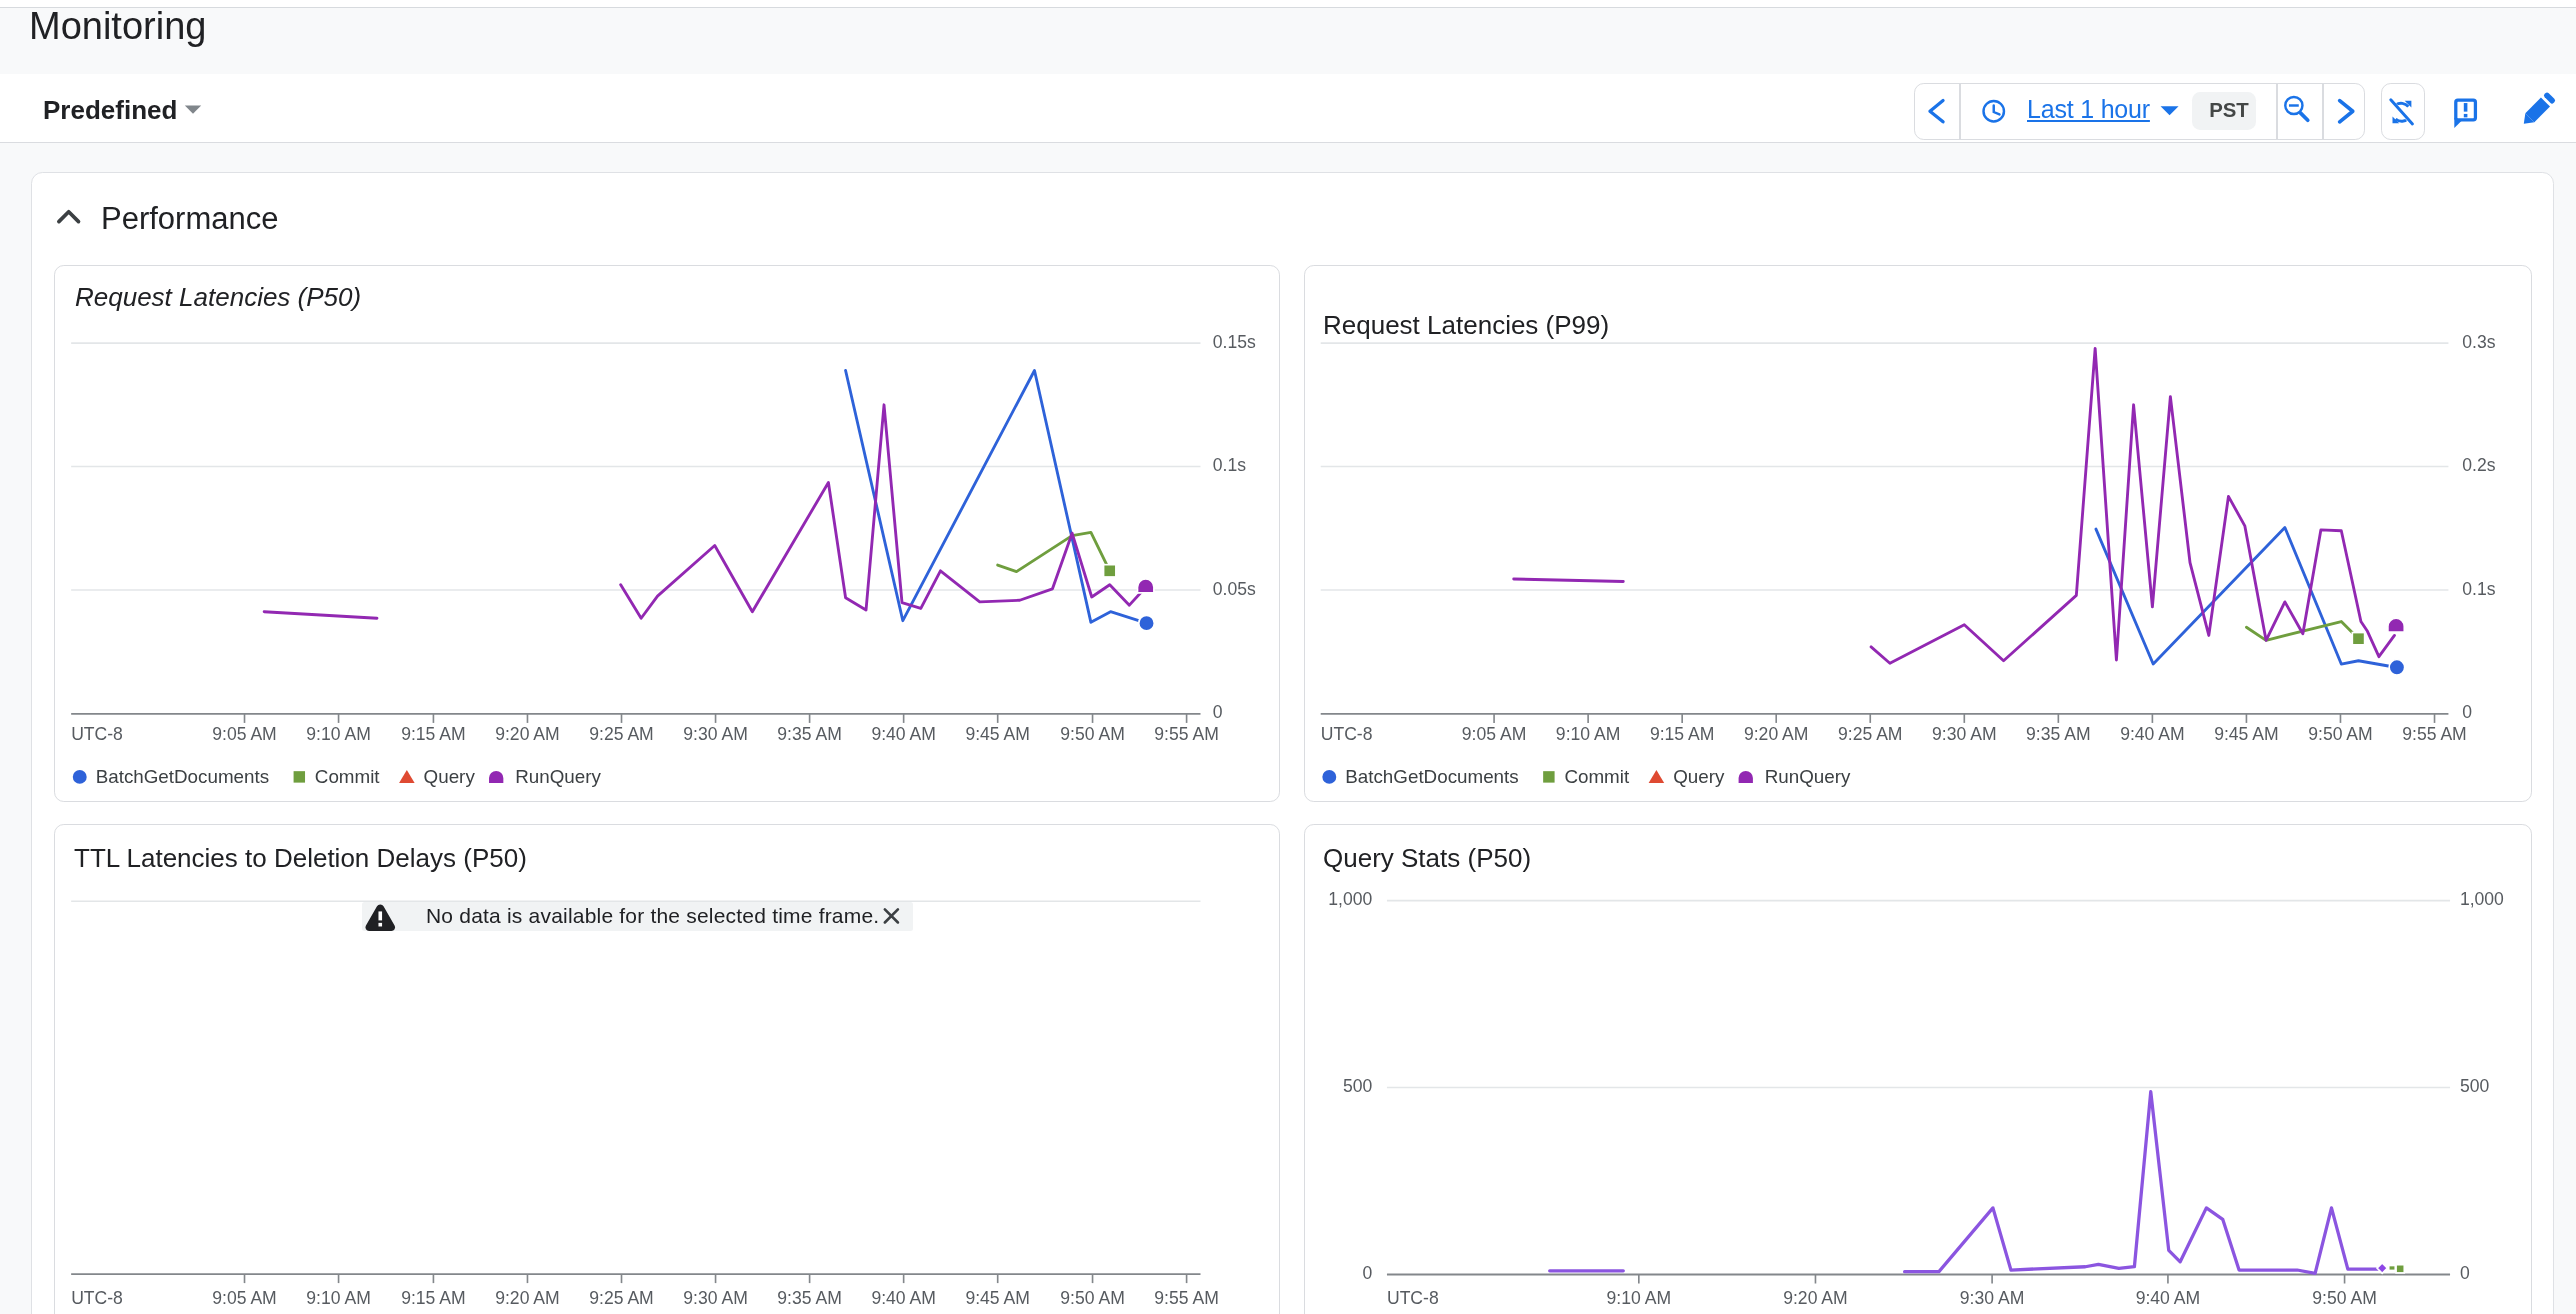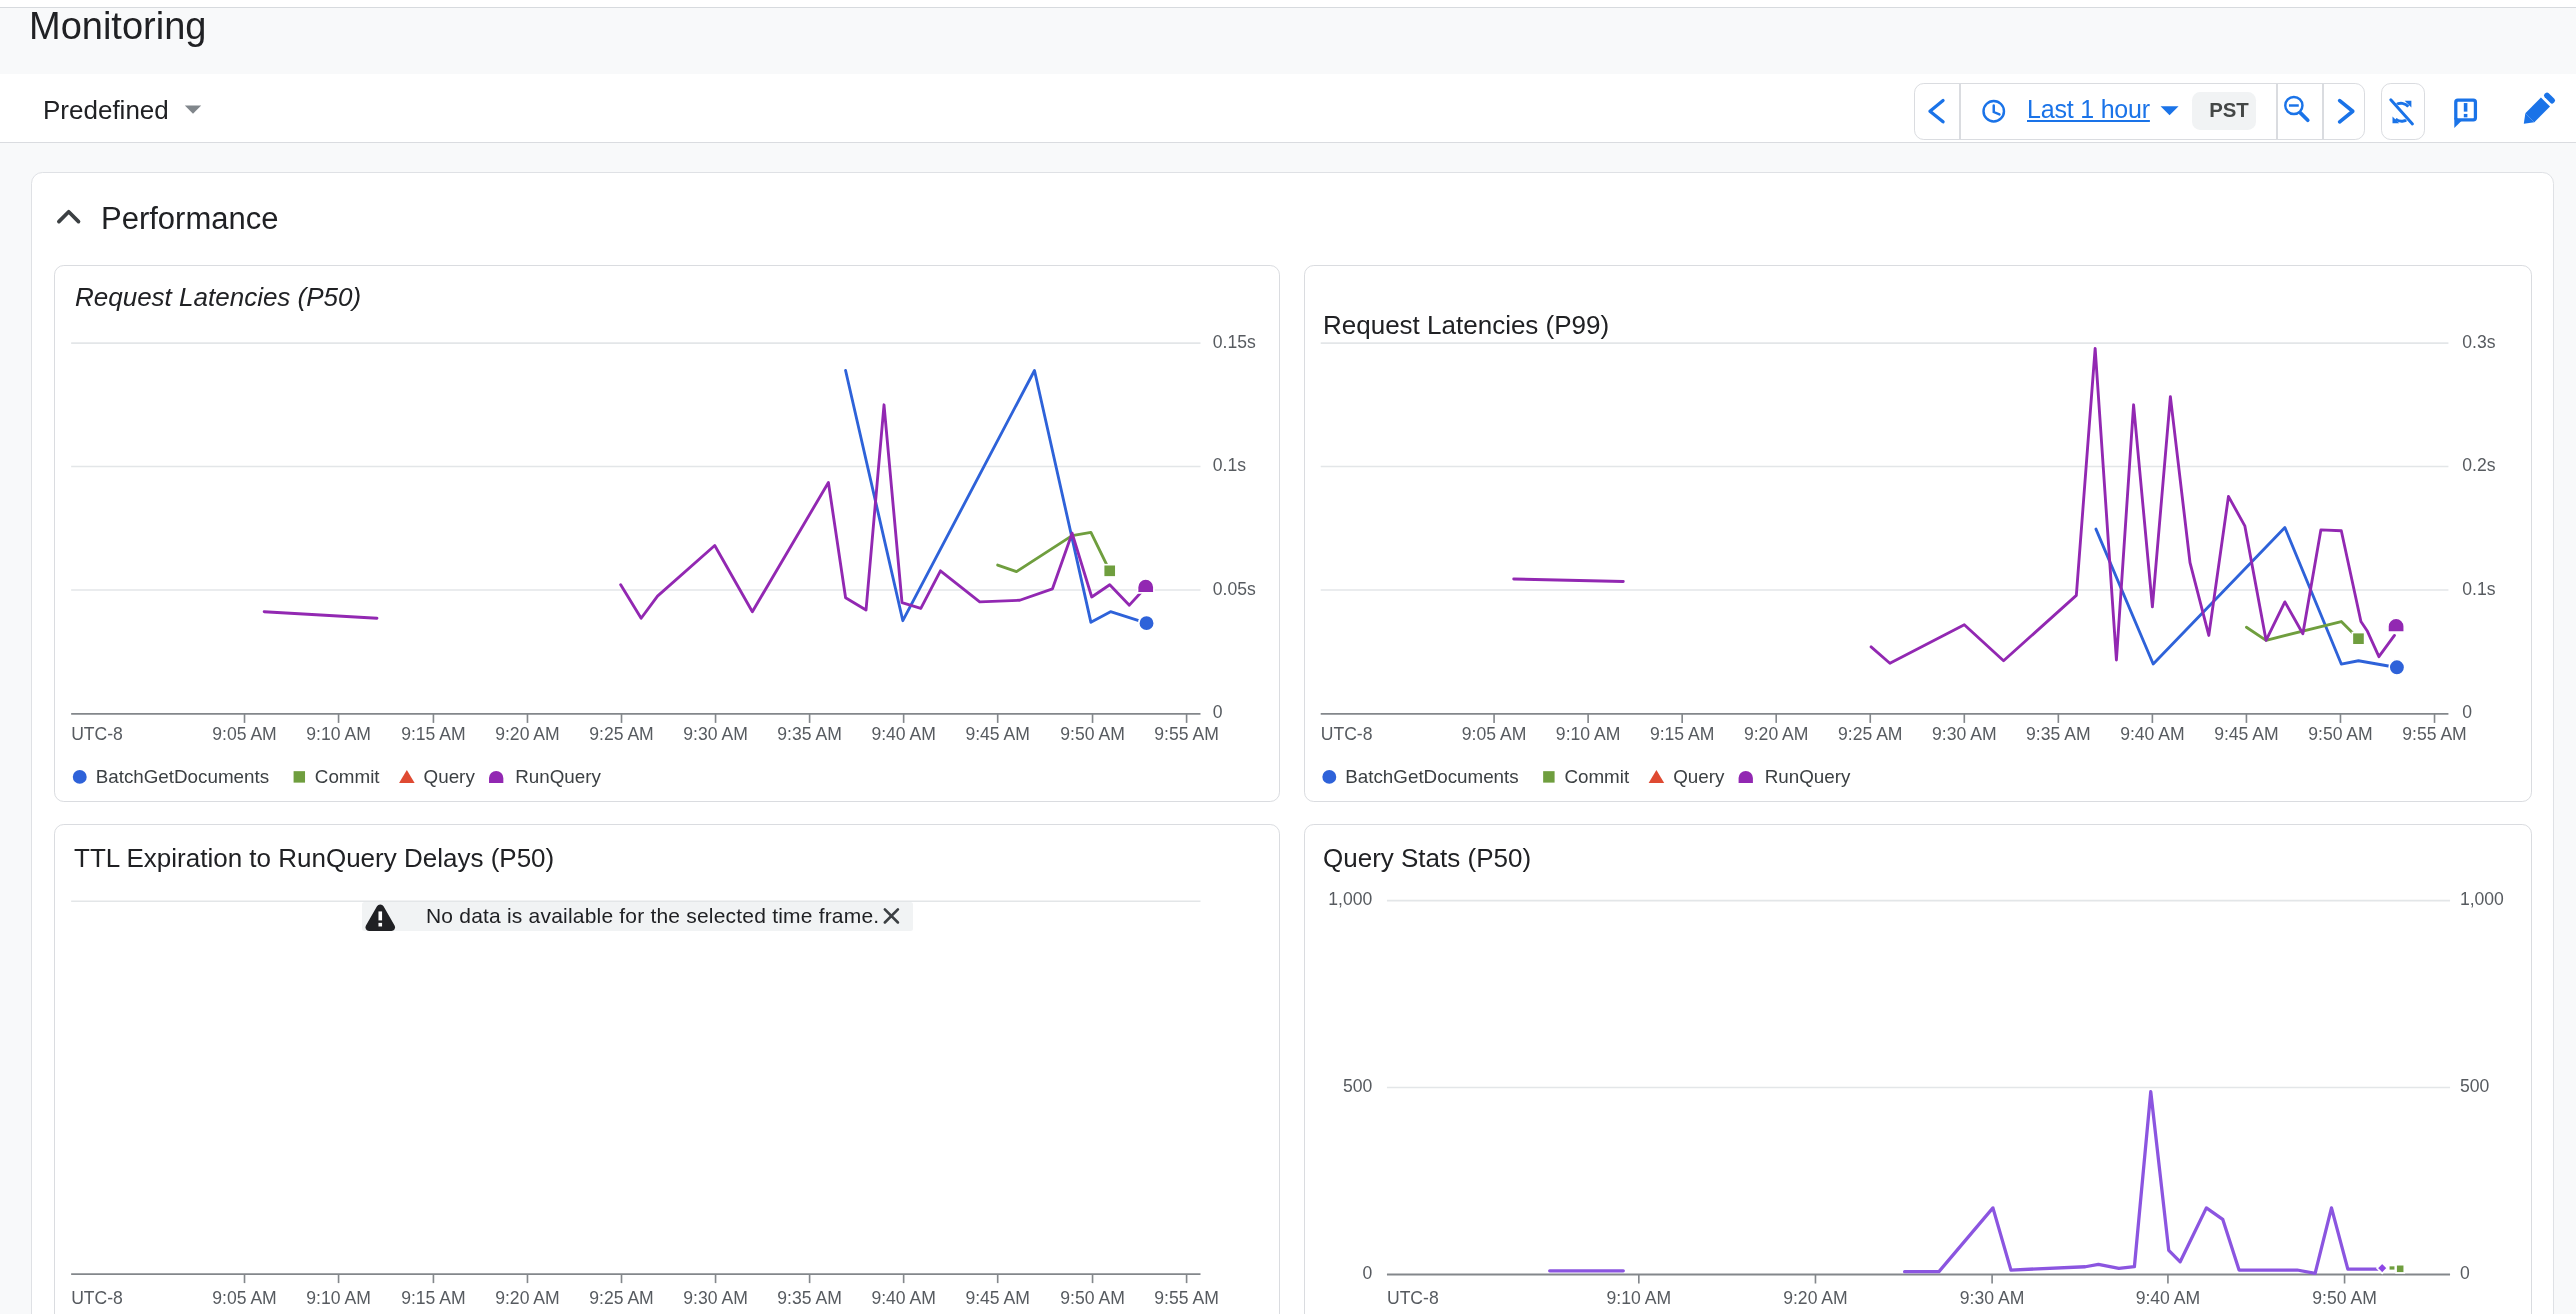--- a/index.html
+++ b/index.html
@@ -4,42 +4,42 @@
 * { margin:0; padding:0; box-sizing:border-box; }
 html,body { width:2576px; height:1315px; overflow:hidden; background:#f8f9fa;
   font-family:"Liberation Sans", sans-serif; -webkit-font-smoothing:antialiased; }
 .abs { position:absolute; }
 </style></head>
 <body>
 <div class="abs" style="left:0;top:0;width:2576px;height:6.5px;background:#fff;"></div>
 <div class="abs" style="left:0;top:6.5px;width:2576px;height:1.6px;background:#d7dade;"></div>
 <div class="abs" style="left:29px;top:4.9px;font-size:38px;color:#202124;">Monitoring</div>
 <div class="abs" style="left:0;top:74px;width:2576px;height:69px;background:#fff;border-bottom:1.6px solid #dadce0;"></div>
-<div class="abs" style="left:43px;top:95px;font-size:26px;font-weight:400;color:#202124;">Predefined</div>
+<div class="abs" style="left:43px;top:95px;font-size:26px;font-weight:700;color:#202124;">Predefined</div>
 
 <div class="abs" style="left:1914px;top:83px;width:451px;height:57px;background:#fff;border:1.6px solid #dadce0;border-radius:9.8px;"></div>
 <div class="abs" style="left:1959px;top:83px;width:1.6px;height:57px;background:#dadce0;"></div>
 <div class="abs" style="left:2276px;top:83px;width:1.6px;height:57px;background:#dadce0;"></div>
 <div class="abs" style="left:2322px;top:83px;width:1.6px;height:57px;background:#dadce0;"></div>
 <div class="abs" style="left:2027px;top:95px;font-size:25px;font-weight:400;letter-spacing:-0.2px;color:#1a73e8;text-decoration:underline;">Last 1 hour</div>
 <div class="abs" style="left:2192px;top:92px;width:64px;height:38px;background:#f1f3f4;border-radius:8.2px;"></div>
 <div class="abs" style="left:2192px;top:99px;width:74px;font-size:20.4px;font-weight:700;color:#444746;text-align:center;">PST</div>
 <div class="abs" style="left:2381px;top:83px;width:44px;height:57px;background:#fff;border:1.6px solid #dadce0;border-radius:9.8px;"></div>
 
 <div class="abs" style="left:31px;top:172px;width:2523px;height:1227px;background:#fff;border:1.6px solid #dfe1e5;border-radius:11.4px;"></div>
 <div class="abs" style="left:101px;top:201px;font-size:31px;color:#202124;">Performance</div>
 
 <div class="abs" style="left:54px;top:265px;width:1226px;height:537px;background:#fff;border:1.6px solid #dadce0;border-radius:9.8px;"></div>
 <div class="abs" style="left:1304px;top:265px;width:1228px;height:537px;background:#fff;border:1.6px solid #dadce0;border-radius:9.8px;"></div>
 <div class="abs" style="left:54px;top:824px;width:1226px;height:540px;background:#fff;border:1.6px solid #dadce0;border-radius:9.8px;"></div>
 <div class="abs" style="left:1304px;top:824px;width:1228px;height:540px;background:#fff;border:1.6px solid #dadce0;border-radius:9.8px;"></div>
 
 <div class="abs" style="left:75px;top:282px;font-size:26px;color:#202124;font-style:italic;">Request Latencies (P50)</div>
 <div class="abs" style="left:1323px;top:282px;font-size:26px;color:#202124;margin-top:28px;">Request Latencies (P99)</div>
-<div class="abs" style="left:74px;top:843px;font-size:26px;color:#202124;">TTL Expiration to RunQuery Delays (P50)</div>
+<div class="abs" style="left:74px;top:843px;font-size:26px;color:#202124;">TTL Latencies to Deletion Delays (P50)</div>
 <div class="abs" style="left:1323px;top:843px;font-size:26px;color:#202124;">Query Stats (P50)</div>
 
 <div class="abs" style="left:362px;top:902px;width:551px;height:29px;background:#f1f3f4;border-radius:2.5px;"></div>
 <div class="abs" style="left:426px;top:904px;font-size:21px;letter-spacing:0.2px;color:#202124;">No data is available for the selected time frame.</div>
 
 <svg class="abs" style="left:0;top:0;" width="2576" height="1315" viewBox="0 0 3150 1608">
 <line x1="87" y1="419.5" x2="1468" y2="419.5" stroke="#e3e6e8" stroke-width="2"></line>
 <line x1="87" y1="570.5" x2="1468" y2="570.5" stroke="#e3e6e8" stroke-width="2"></line>
 <line x1="87" y1="721.5" x2="1468" y2="721.5" stroke="#e3e6e8" stroke-width="2"></line>
 <line x1="87" y1="873.0" x2="1468" y2="873.0" stroke="#83878b" stroke-width="2.2"></line>

